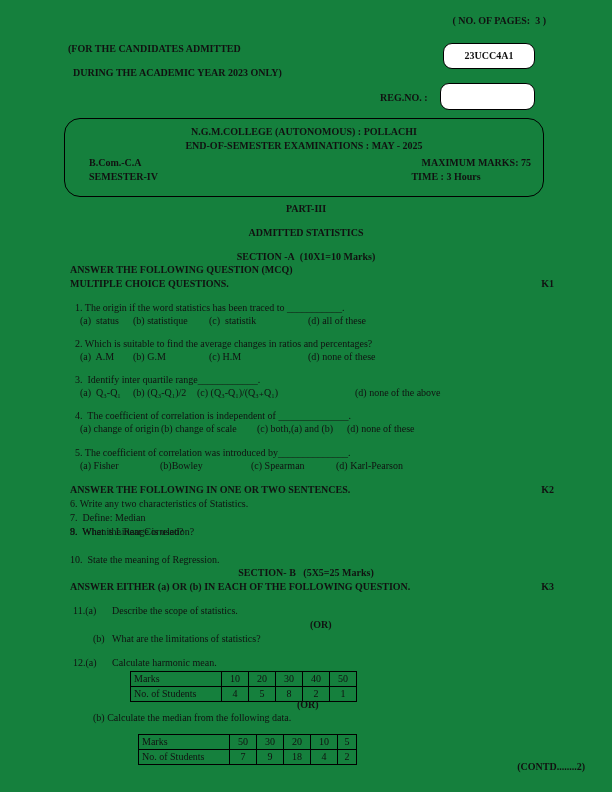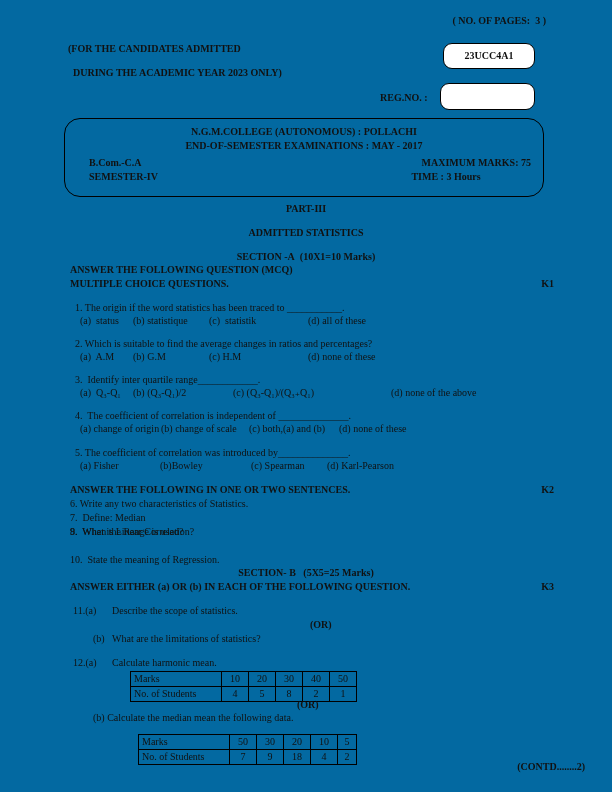--- a/index.html
+++ b/index.html
@@ -1,19 +1,19 @@
 <!DOCTYPE html>
 <html><head>
 <meta charset="utf-8">
 <style>
   html,body{margin:0;padding:0;background:#888;}
   #page{
     position:relative;
     width:612px;height:792px;
-    background:#0369a1;
+    background:#15803d;
     font-family:"Liberation Serif","DejaVu Serif",serif;
     color:#111;
     font-size:10px;
     line-height:12px;
     overflow:hidden;
     margin:0 auto;
   }
   .abs{position:absolute;}
   .b{font-weight:bold;}
   .center{left:0;right:0;text-align:center;}
@@ -28,23 +28,23 @@
     position:absolute;
     left:64px;top:118px;width:478px;height:77px;
     border:1.6px solid #000;border-radius:16px;
   }
   #hdrbox .inner{position:absolute;font-weight:bold;}
   
   .q{position:absolute;left:75px;}
   .opts{position:absolute;left:80px;display:flex;}
   .opts span{flex:none;}
   .oA span:nth-child(1){width:53px}.oA span:nth-child(2){width:76px}.oA span:nth-child(3){width:99px}
-  .oC span:nth-child(1){width:53px}.oC span:nth-child(2){width:100px}.oC span:nth-child(3){width:158px}
-  .oD span:nth-child(1){width:81px}.oD span:nth-child(2){width:88px}.oD span:nth-child(3){width:90px}
-  .oE span:nth-child(1){width:80px}.oE span:nth-child(2){width:91px}.oE span:nth-child(3){width:76px}
+  .oC span:nth-child(1){width:53px}.oC span:nth-child(2){width:64px}.oC span:nth-child(3){width:158px}
+  .oD span:nth-child(1){width:81px}.oD span:nth-child(2){width:96px}.oD span:nth-child(3){width:90px}
+  .oE span:nth-child(1){width:80px}.oE span:nth-child(2){width:91px}.oE span:nth-child(3){width:85px}
   .krow{position:absolute;left:70px;right:58px;display:flex;justify-content:space-between;font-weight:bold;}
   .short{position:absolute;left:70px;}
   .qline{position:absolute;display:flex;}
   .qline .lab{flex:none;}
   
   table.dt{border-collapse:collapse;font-size:10px;line-height:12px;}
   table.dt td{border:1px solid #000;padding:0 3px;height:14px;text-align:center;}
   table.dt td:first-child{width:84px;text-align:left;}
   table.dt td{min-width:20px;}
   #table2 td:last-child{min-width:12px;width:12px;}
@@ -60,21 +60,21 @@
 
   <div class="rbox" style="top:43px;left:443px;width:90px;height:24px;">
     <div class="b" style="text-align:center;line-height:24px;">23UCC4A1</div>
   </div>
 
   <div class="abs b" style="top:92px;left:380px;">REG.NO. :</div>
   <div class="rbox" style="top:83px;left:440px;width:93px;height:25px;"></div>
 
   <div id="hdrbox">
     <div class="inner" style="top:7px;left:0;right:0;text-align:center;">N.G.M.COLLEGE (AUTONOMOUS) : POLLACHI</div>
-    <div class="inner" style="top:21px;left:0;right:0;text-align:center;">END-OF-SEMESTER EXAMINATIONS : MAY - 2017</div>
+    <div class="inner" style="top:21px;left:0;right:0;text-align:center;">END-OF-SEMESTER EXAMINATIONS : MAY - 2025</div>
     <div class="inner" style="top:38px;left:24px;">B.Com.-C.A</div>
     <div class="inner" style="top:52px;left:24px;">SEMESTER-IV</div>
     <div class="inner" style="top:38px;right:12px;width:170px;text-align:right;">MAXIMUM MARKS: 75</div>
     <div class="inner" style="top:52px;right:12px;width:170px;text-align:center;">TIME : 3 Hours</div>
   </div>
 
   <div class="abs b center" style="top:203px;">PART-III</div>
   <div class="abs b center" style="top:227px;">ADMITTED STATISTICS</div>
 
   <div class="abs b center" style="top:251px;">SECTION -A&nbsp; (10X1=10 Marks)</div>
@@ -171,21 +171,21 @@
         <td>4</td>
         <td>5</td>
         <td>8</td>
         <td>2</td>
         <td>1</td>
       </tr>
     </tbody>
   </table>
 
   <div class="abs b" style="top:699px;left:297px;">(OR)</div>
-  <div class="abs" style="top:712px;left:93px;">(b) Calculate the median mean the following data.</div>
+  <div class="abs" style="top:712px;left:93px;">(b) Calculate the median from the following data.</div>
 
   <table class="dt abs" id="table2" style="top:734px;left:138px;">
     <tbody>
       <tr>
         <td>Marks</td>
         <td>50</td>
         <td>30</td>
         <td>20</td>
         <td>10</td>
         <td>5</td>

